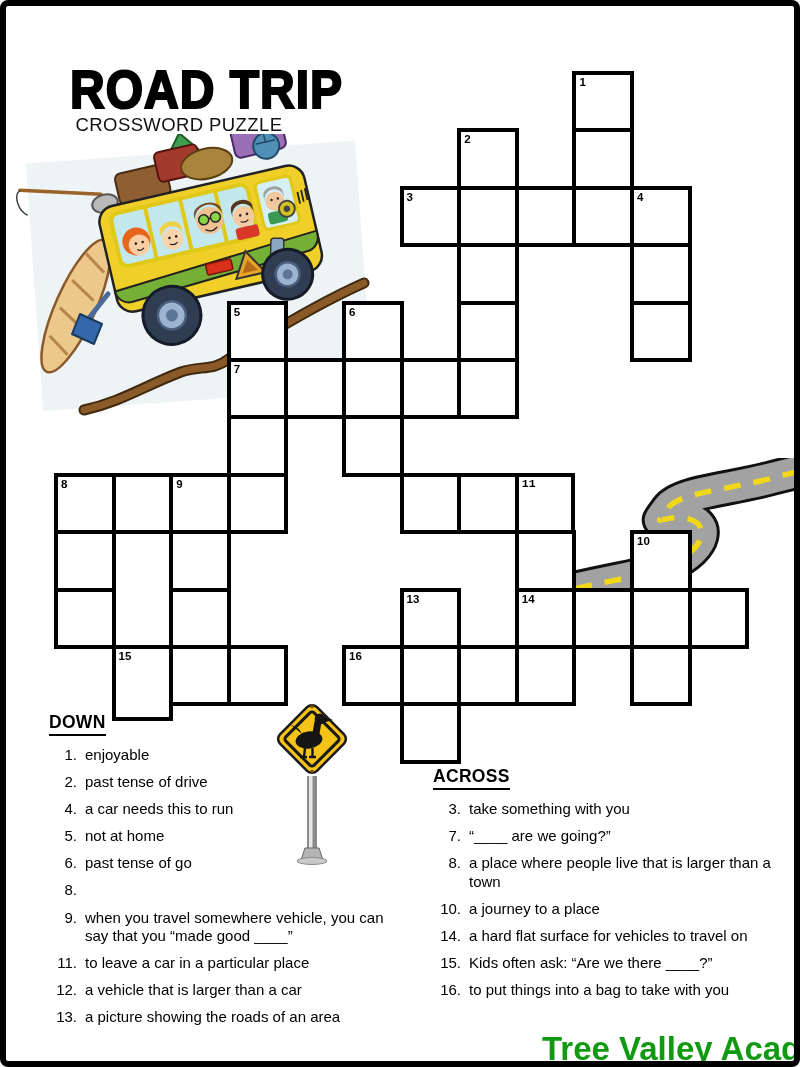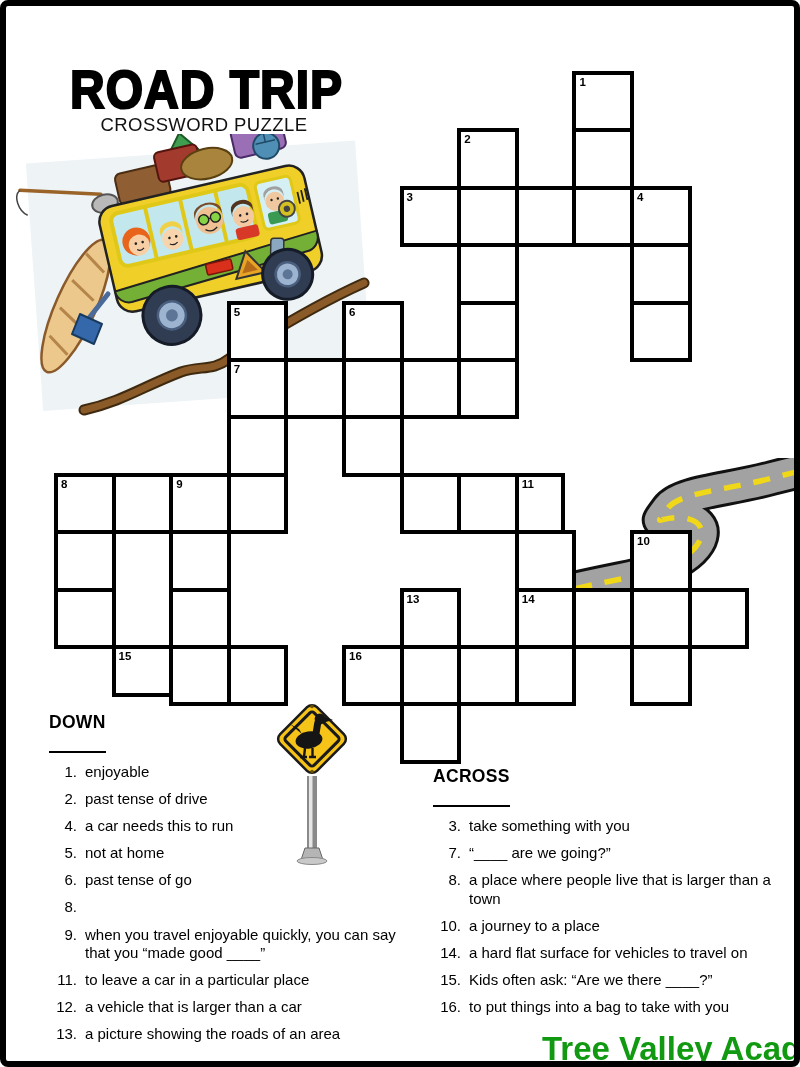--- a/index.html
+++ b/index.html
@@ -3,35 +3,35 @@
 <meta charset="utf-8">
 <style>
   html,body{margin:0;padding:0;background:#fff;}
   body{width:800px;height:1067px;position:relative;font-family:"Liberation Sans",sans-serif;}
   .page{position:absolute;left:0;top:0;width:800px;height:1067px;box-sizing:border-box;
         border:6px solid #000;border-radius:8px;background:#fff;overflow:hidden;}
   
   .title{position:absolute;left:64px;top:54px;width:242px;text-align:center;z-index:4;
          font-weight:bold;font-size:48px;letter-spacing:1px;color:#000;
          -webkit-text-stroke:2px #000;transform:scaleY(1.10);transform-origin:left top;white-space:nowrap;}
-  .subtitle{position:absolute;left:77px;top:108px;width:242px;text-align:center;z-index:4;
+  .subtitle{position:absolute;left:52px;top:108px;width:242px;text-align:center;z-index:4;
             font-size:18.5px;letter-spacing:.4px;color:#111;white-space:nowrap;}
   
   .grid{position:absolute;left:0;top:0;width:800px;height:1067px;z-index:3;}
   .cell{position:absolute;box-sizing:border-box;border:4px solid #000;background:#fff;}
   .cellnum{position:absolute;left:3px;top:1px;font-size:11.5px;font-weight:bold;color:#000;line-height:1.1;}
   
   .art{position:absolute;z-index:1;}
   .sign{position:absolute;z-index:2;}
   
   .clues{position:absolute;z-index:4;color:#000;}
   .clues-down{left:40px;top:706px;width:396px;}
   .clues-across{left:424px;top:760px;width:366px;}
   .clue-heading{display:inline-block;font-size:17.5px;font-weight:bold;letter-spacing:.3px;
-                border-bottom:2.5px solid #000;padding-bottom:18px;margin:0 0 10px 3px;}
+                border-bottom:2.5px solid #000;padding-bottom:1px;margin:0 0 10px 3px;}
   .clue{display:flex;margin-bottom:8.5px;font-size:15px;line-height:18.6px;}
   .cnum{width:31px;text-align:right;flex:0 0 31px;}
   .ctext{margin-left:8px;}
   .clues-down .ctext{max-width:322px;}
   .clues-across .ctext{max-width:320px;}
   
   .footer{position:absolute;left:536px;top:1024px;width:252px;text-align:right;z-index:4;
           font-size:33px;font-weight:bold;white-space:nowrap;}
 </style>
 </head>
@@ -200,42 +200,42 @@
       <div class="cell" style="left: 48px; top: 466.8px; width: 61.6px; height: 61.4px; border-color: rgb(0, 0, 0);">
         <span class="cellnum">8</span>
       </div>
       <div class="cell" style="left: 105.6px; top: 466.8px; width: 61.6px; height: 61.4px; border-color: rgb(0, 0, 0);"></div>
       <div class="cell" style="left: 163.2px; top: 466.8px; width: 61.6px; height: 61.4px; border-color: rgb(0, 0, 0);">
         <span class="cellnum">9</span>
       </div>
       <div class="cell" style="left: 220.8px; top: 466.8px; width: 61.6px; height: 61.4px; border-color: rgb(0, 0, 0);"></div>
       <div class="cell" style="left: 393.6px; top: 466.8px; width: 61.6px; height: 61.4px; border-color: rgb(0, 0, 0);"></div>
       <div class="cell" style="left: 451.2px; top: 466.8px; width: 61.6px; height: 61.4px; border-color: rgb(0, 0, 0);"></div>
-      <div class="cell" style="left: 508.8px; top: 466.8px; width: 50px; height: 61.4px; border-color: rgb(0, 0, 0);">
+      <div class="cell" style="left: 508.8px; top: 466.8px; width: 60px; height: 61.4px; border-color: rgb(0, 0, 0); font-family: Liberation Mono, monospace;">
         <span class="cellnum">11</span>
       </div>
       <div class="cell" style="left: 48px; top: 524.2px; width: 61.6px; height: 61.4px; border-color: rgb(0, 0, 0);"></div>
       <div class="cell" style="left: 105.6px; top: 524.2px; width: 61.6px; height: 118.8px; border-color: rgb(0, 0, 0);"></div>
       <div class="cell" style="left: 163.2px; top: 524.2px; width: 61.6px; height: 61.4px; border-color: rgb(0, 0, 0);"></div>
       <div class="cell" style="left: 508.8px; top: 524.2px; width: 61.6px; height: 61.4px; border-color: rgb(0, 0, 0);"></div>
       <div class="cell" style="left: 624px; top: 524.2px; width: 61.6px; height: 61.4px; border-color: rgb(0, 0, 0);">
         <span class="cellnum">10</span>
       </div>
       <div class="cell" style="left: 48px; top: 581.6px; width: 61.6px; height: 61.4px; border-color: rgb(0, 0, 0);"></div>
       <div class="cell" style="left: 163.2px; top: 581.6px; width: 61.6px; height: 61.4px; border-color: rgb(0, 0, 0);"></div>
       <div class="cell" style="left: 393.6px; top: 581.6px; width: 61.6px; height: 74px; border-color: rgb(0, 0, 0);">
         <span class="cellnum">13</span>
       </div>
       <div class="cell" style="left: 508.8px; top: 581.6px; width: 61.6px; height: 61.4px; border-color: rgb(0, 0, 0);">
         <span class="cellnum">14</span>
       </div>
       <div class="cell" style="left: 566.4px; top: 581.6px; width: 61.6px; height: 61.4px; border-color: rgb(0, 0, 0);"></div>
       <div class="cell" style="left: 624px; top: 581.6px; width: 61.6px; height: 61.4px; border-color: rgb(0, 0, 0);"></div>
       <div class="cell" style="left: 681.6px; top: 581.6px; width: 61.6px; height: 61.4px; border-color: rgb(0, 0, 0);"></div>
-      <div class="cell" style="left: 105.6px; top: 639px; width: 61.6px; height: 52px; border-color: rgb(0, 0, 0);">
+      <div class="cell" style="left: 105.6px; top: 639px; width: 61.6px; height: 76px; border-color: rgb(0, 0, 0);">
         <span class="cellnum">15</span>
       </div>
       <div class="cell" style="left: 163.2px; top: 639px; width: 61.6px; height: 61.4px; border-color: rgb(0, 0, 0);"></div>
       <div class="cell" style="left: 220.8px; top: 639px; width: 61.6px; height: 61.4px; border-color: rgb(0, 0, 0);"></div>
       <div class="cell" style="left: 336px; top: 639px; width: 61.6px; height: 61.4px; border-color: rgb(0, 0, 0);">
         <span class="cellnum">16</span>
       </div>
       <div class="cell" style="left: 393.6px; top: 639px; width: 61.6px; height: 61.4px; border-color: rgb(0, 0, 0);"></div>
       <div class="cell" style="left: 451.2px; top: 639px; width: 61.6px; height: 61.4px; border-color: rgb(0, 0, 0);"></div>
       <div class="cell" style="left: 508.8px; top: 639px; width: 61.6px; height: 61.4px; border-color: rgb(0, 0, 0);"></div>
@@ -264,21 +264,21 @@
         </div>
         <div class="clue">
           <span class="cnum">6.</span>
           <span class="ctext">past tense of go</span>
         </div>
         <div class="clue">
           <span class="cnum">8.</span>
         </div>
         <div class="clue">
           <span class="cnum">9.</span>
-          <span class="ctext">when you travel enjoyable quickly, you can say that you “made good ____”</span>
+          <span class="ctext">when you travel somewhere vehicle, you can say that you “made good ____”</span>
         </div>
         <div class="clue">
           <span class="cnum">11.</span>
           <span class="ctext">to leave a car in a particular place</span>
         </div>
         <div class="clue">
           <span class="cnum">12.</span>
           <span class="ctext">a vehicle that is larger than a car</span>
         </div>
         <div class="clue">

